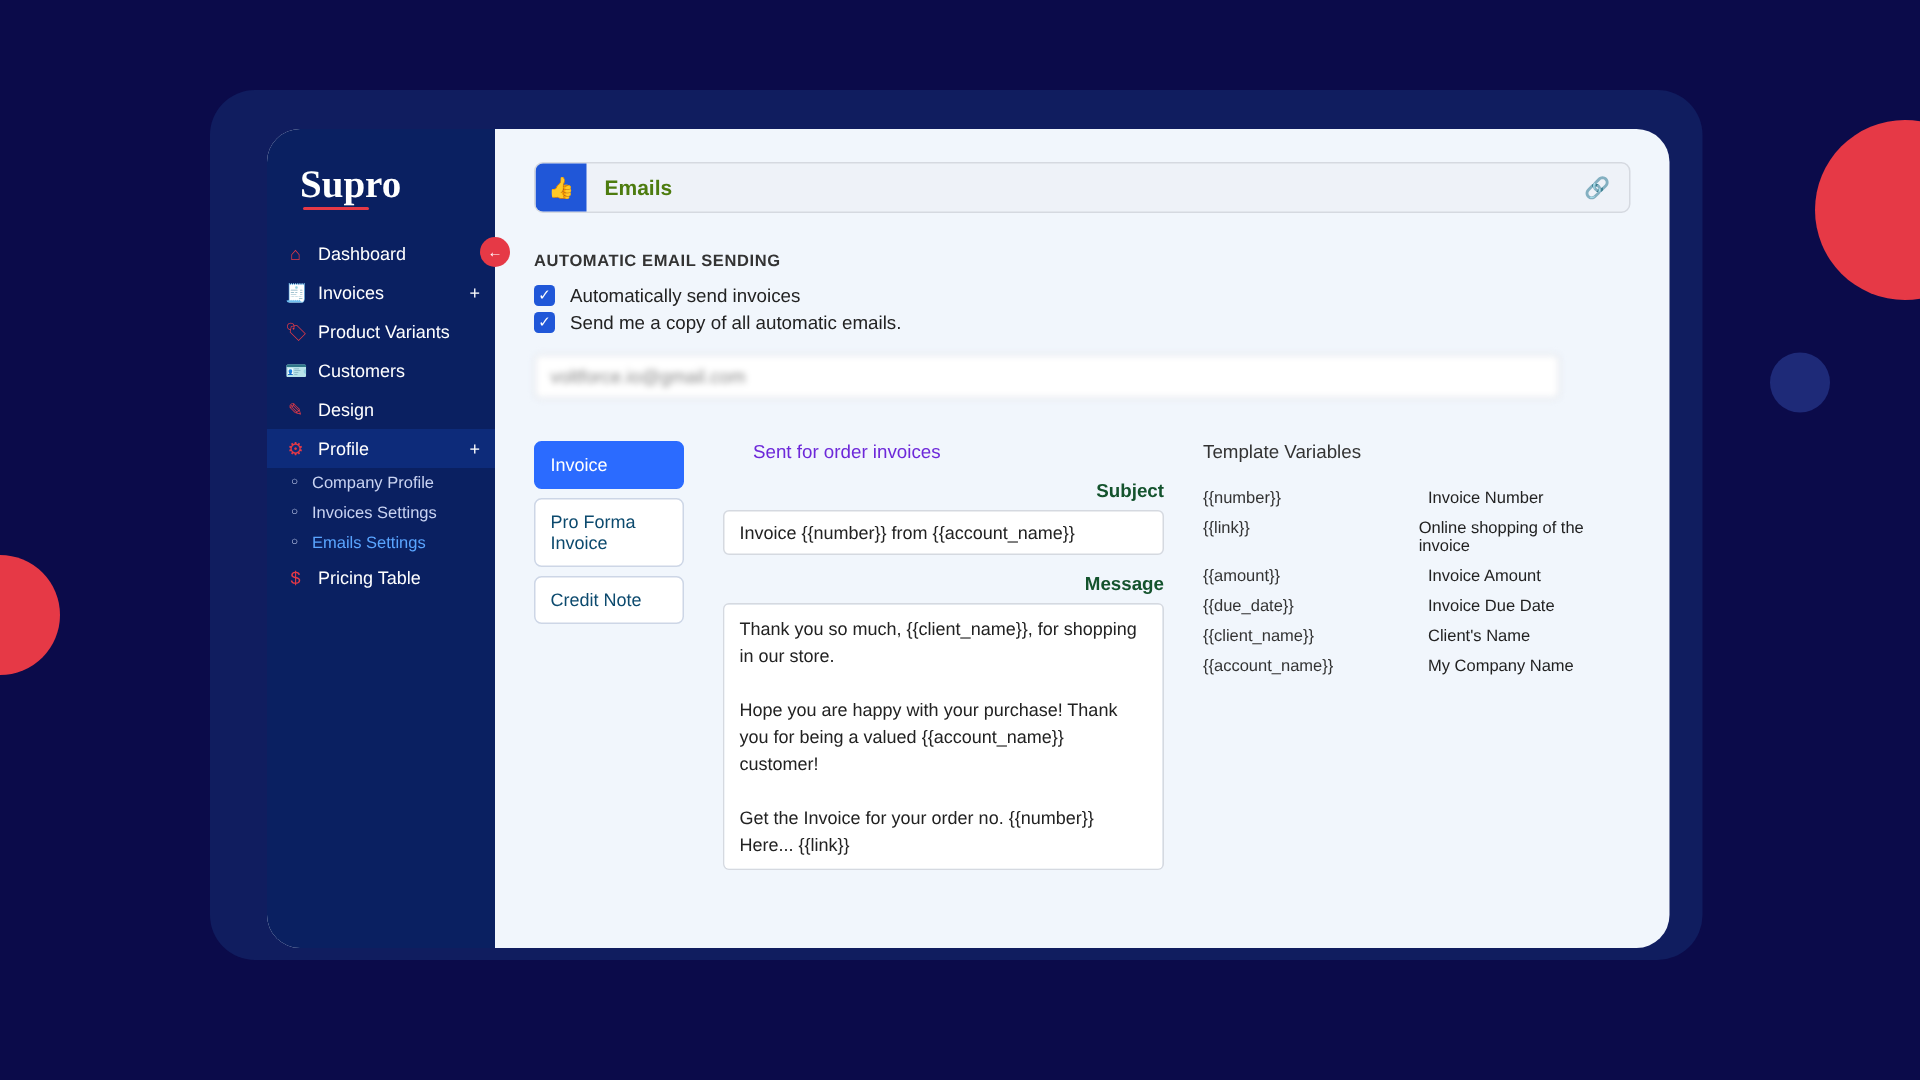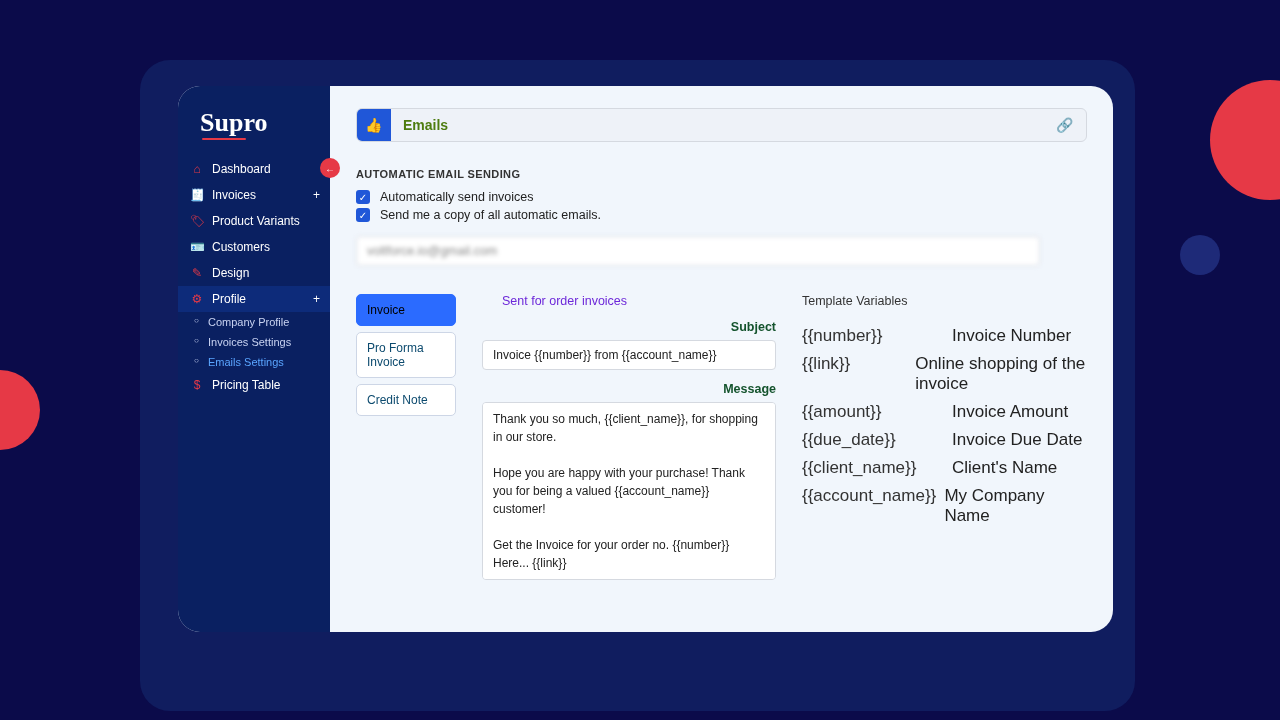--- a/index.html
+++ b/index.html
@@ -13,21 +13,21 @@
   
   .circ{position:absolute;border-radius:50%;}
   .circ-red-l{width:80px;height:80px;background:#e63946;left:-40px;top:370px;}
   .circ-red-r{width:120px;height:120px;background:#e63946;right:-50px;top:80px;}
   .circ-blue{width:40px;height:40px;background:#1e2a78;right:60px;top:235px;}
 
   
   .device{
     position:absolute;
     left:140px;top:60px;
-    width:995px;height:651px;
+    width:995px;height:580px;
     background:#101d5f;
     border-radius:30px;
   }
   .screen{
     position:absolute;left:38px;top:26px;
     width:935px;height:546px;
     border-radius:22px;
     overflow:hidden;
     background:#f1f6fc;
     display:flex;
@@ -101,34 +101,34 @@
     background:#fff;margin-top:10px;padding:0 10px;font-size:12.5px;color:#888;
     filter:blur(2px);
   }
 
   .content-row{display:flex;gap:26px;margin-top:28px;}
   .tabs{width:100px;flex:0 0 100px;display:flex;flex-direction:column;gap:6px;}
   .tab{
     border:1px solid #cdd6e6;border-radius:5px;
     padding:8px 10px;font-size:12px;color:#0c4a6e;background:#fff;cursor:pointer;
   }
-  .tab.sel{background:#2b6bff;border-color:#2b6bff;color:#000000;}
+  .tab.sel{background:#2b6bff;border-color:#2b6bff;color:#ffffff;}
 
   .form-col{flex:0 0 294px;}
   .form-col .desc{font-size:12.5px;color:#6d28d9;margin-bottom:8px;margin-left:20px;}
   .form-col label{display:block;font-size:12.5px;font-weight:700;color:#14532d;margin:12px 0 6px;text-align:right;}
   .inp,.txa{
     width:100%;border:1px solid #d5d9e0;border-radius:4px;background:#fff;
     padding:7px 10px;font-size:12px;color:#222;font-family:inherit;
   }
   .txa{height:178px;resize:none;line-height:1.5;}
 
   .vars-col{flex:1;}
   .vars-col h3{font-size:12.5px;font-weight:400;color:#333;margin-bottom:18px;}
-  .var-row{display:flex;font-size:17px;color:#333;margin:8px 0;}
+  .var-row{display:flex;font-size:11px;color:#333;margin:8px 0;}
   .var-row .k{width:150px;color:#333;}
   .var-row .v{color:#222;}
 
   
   .footer{
     position:absolute;left:0;right:0;bottom:0;
     background:#000;height:24px;
     color:#fff;font-size:11.5px;
     display:flex;align-items:center;padding-left:12px;
   }

